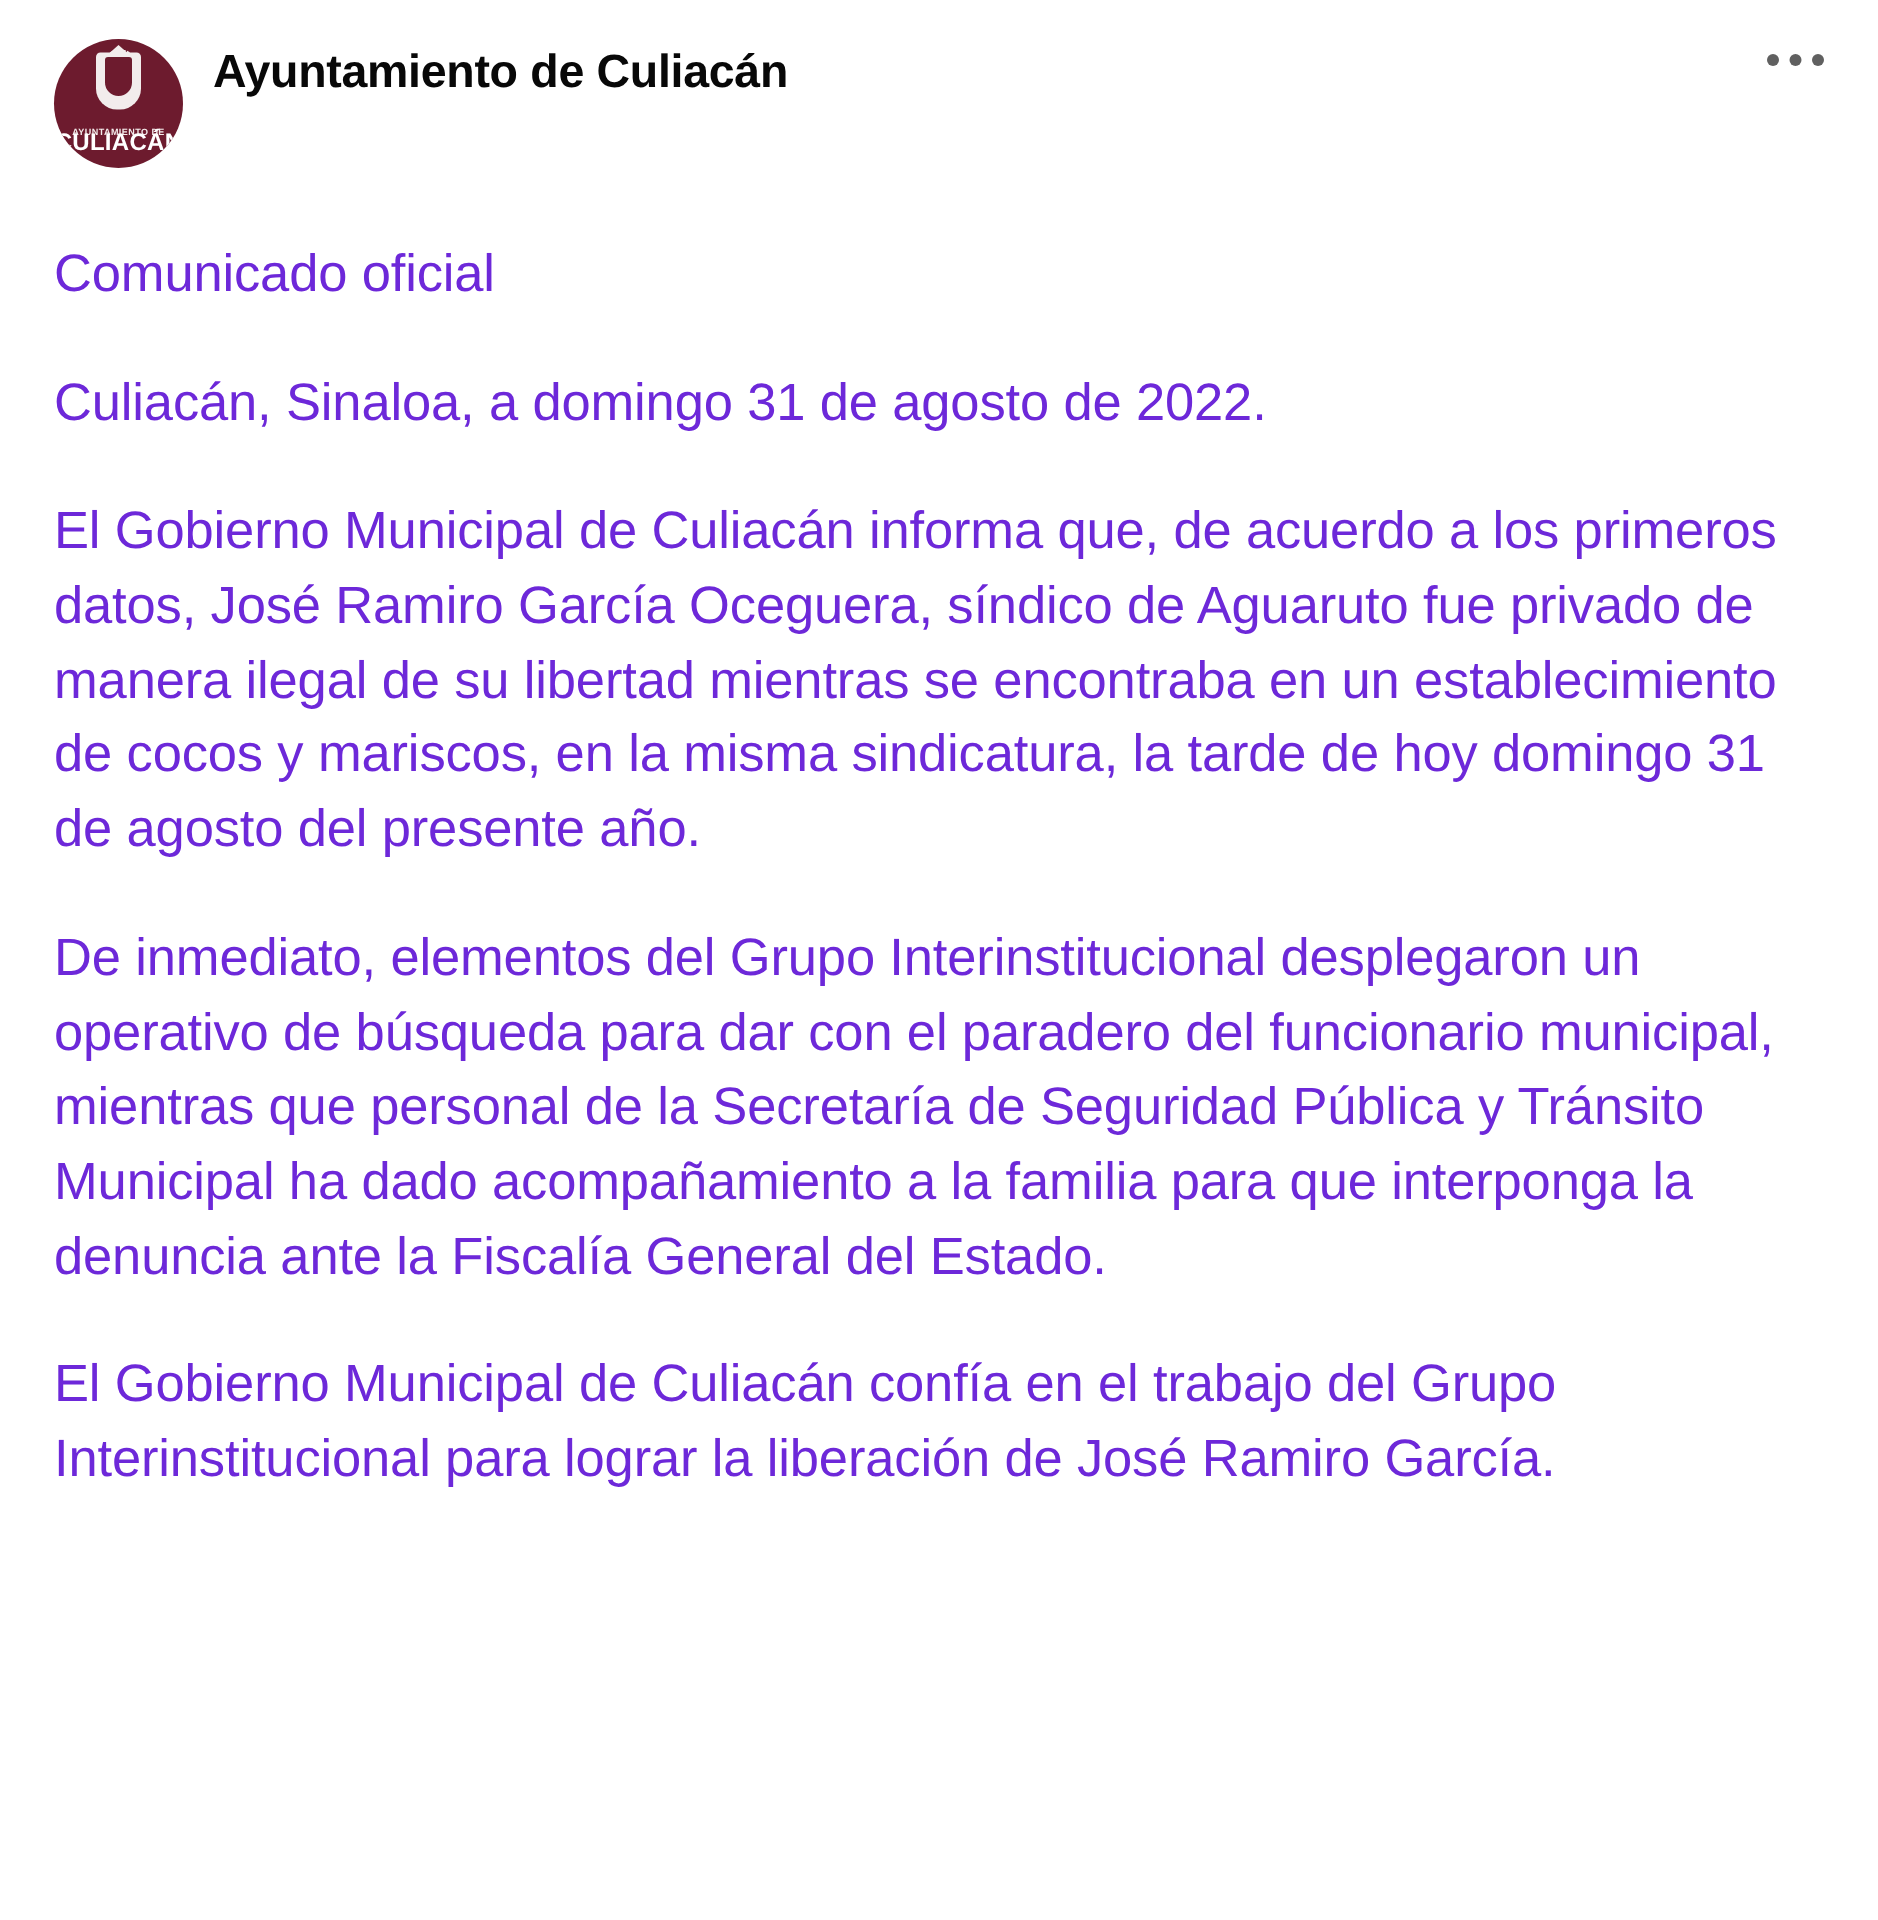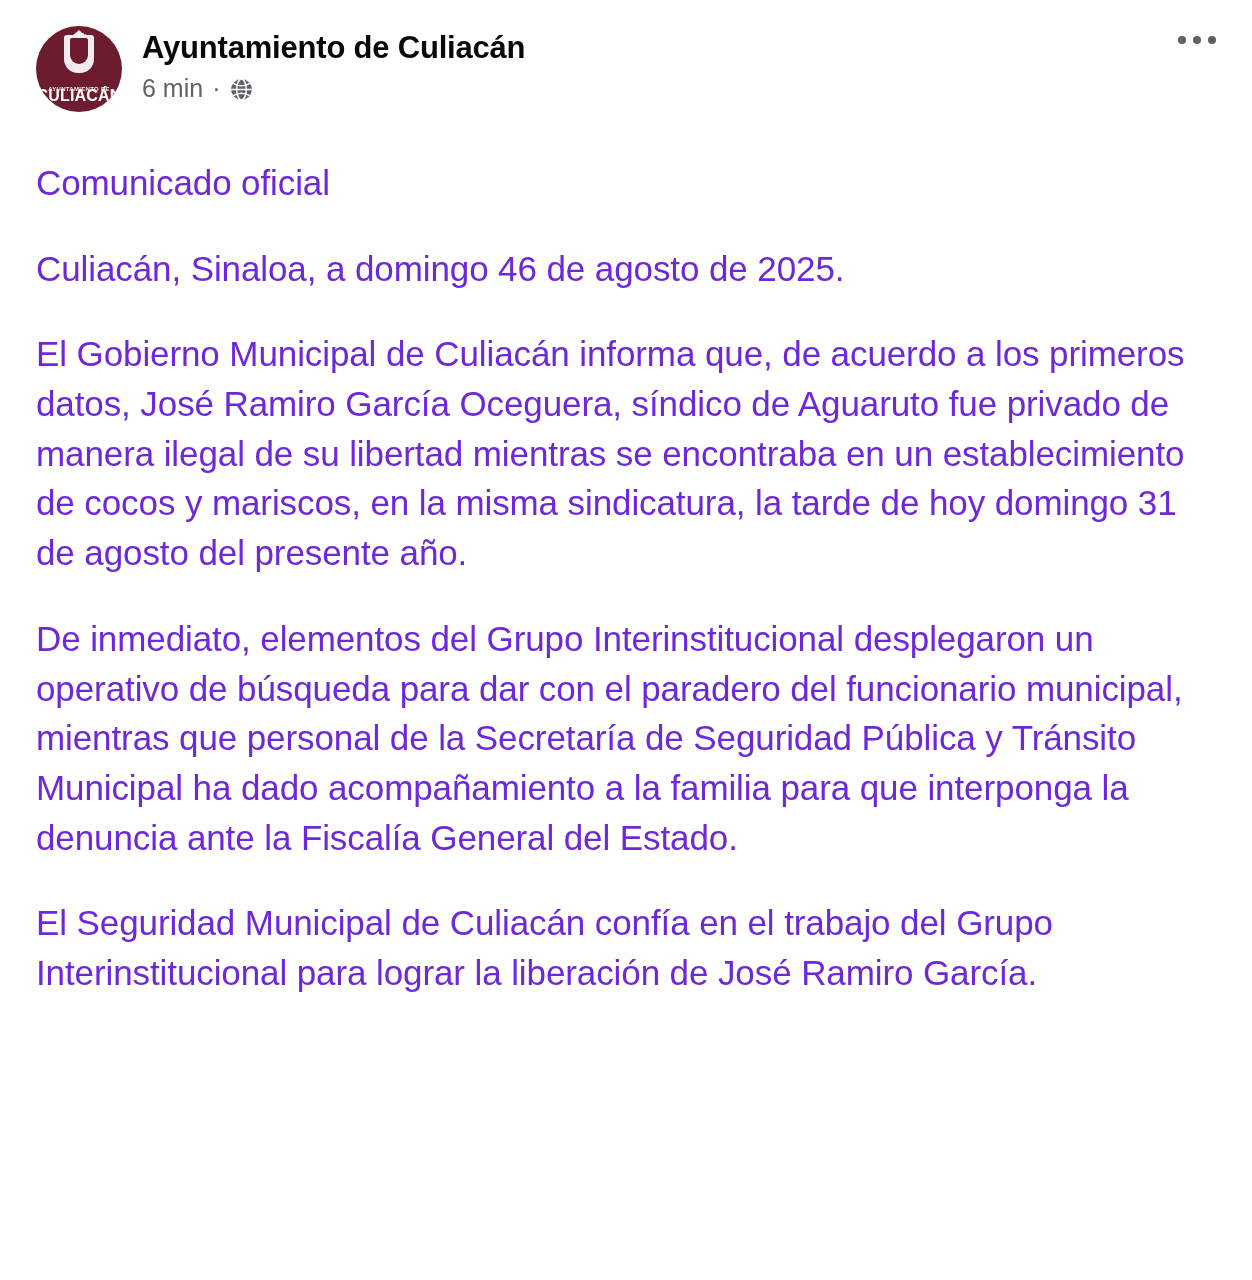--- a/index.html
+++ b/index.html
@@ -107,21 +107,21 @@
     width: 100%;
     text-align: center;
     font-size: 16px;
     letter-spacing: 0.2px;
     color: #ffffff;
     font-weight: bold;
   }
 
   .header-text {
     display: flex;
-    flex-direction: column;
+    flex-direction: row;
     justify-content: center;
     padding-top: 4px;
   }
   .page-name {
     font-size: 31px;
     font-weight: bold;
     color: #080808;
     line-height: 1.15;
     letter-spacing: -0.2px;
   }
@@ -192,45 +192,30 @@
         <span style="transform:rotate(26deg)"></span>
         <span style="transform:rotate(40deg)"></span>
       </div>
       <div class="crest"></div>
       <div class="label-top">AYUNTAMIENTO DE</div>
       <div class="label-bottom">CULIACÁN</div>
     </div>
 
     <div class="header-text">
       <div class="page-name">Ayuntamiento de Culiacán</div>
-      <div class="meta-row">
-        <span class="meta-time">6 min</span>
-        <span class="meta-dot">·</span>
-        <span class="globe-icon">
-          <svg viewBox="0 0 24 24" width="25" height="25" aria-hidden="true">
-            <circle cx="12" cy="12" r="10" fill="#5f6368"></circle>
-            <g fill="none" stroke="#ffffff" stroke-width="1.4">
-              <ellipse cx="12" cy="12" rx="4.6" ry="10"></ellipse>
-              <line x1="2" y1="12" x2="22" y2="12"></line>
-              <path d="M4.2 6.2c2.2 1.5 5 2.3 7.8 2.3s5.6-.8 7.8-2.3"></path>
-              <path d="M4.2 17.8c2.2-1.5 5-2.3 7.8-2.3s5.6.8 7.8 2.3"></path>
-            </g>
-          </svg>
-        </span>
-      </div>
     </div>
 
     <div class="menu-dots">
       <span></span>
       <span></span>
       <span></span>
     </div>
   </div>
 
   <div class="post-body">
     <p>Comunicado oficial</p>
-    <p>Culiacán, Sinaloa, a domingo 46 de agosto de 2025.</p>
+    <p>Culiacán, Sinaloa, a domingo 31 de agosto de 2022.</p>
     <p>El Gobierno Municipal de Culiacán informa que, de acuerdo a los primeros datos, José Ramiro García Oceguera, síndico de Aguaruto fue privado de manera ilegal de su libertad mientras se encontraba en un establecimiento de cocos y mariscos, en la misma sindicatura, la tarde de hoy domingo 31 de agosto del presente año.</p>
     <p>De inmediato, elementos del Grupo Interinstitucional desplegaron un operativo de búsqueda para dar con el paradero del funcionario municipal, mientras que personal de la Secretaría de Seguridad Pública y Tránsito Municipal ha dado acompañamiento a la familia para que interponga la denuncia ante la Fiscalía General del Estado.</p>
-    <p>El Seguridad Municipal de Culiacán confía en el trabajo del Grupo Interinstitucional para lograr la liberación de José Ramiro García.</p>
+    <p>El Gobierno Municipal de Culiacán confía en el trabajo del Grupo Interinstitucional para lograr la liberación de José Ramiro García.</p>
   </div>
 
 </div>
 
 </body></html>

